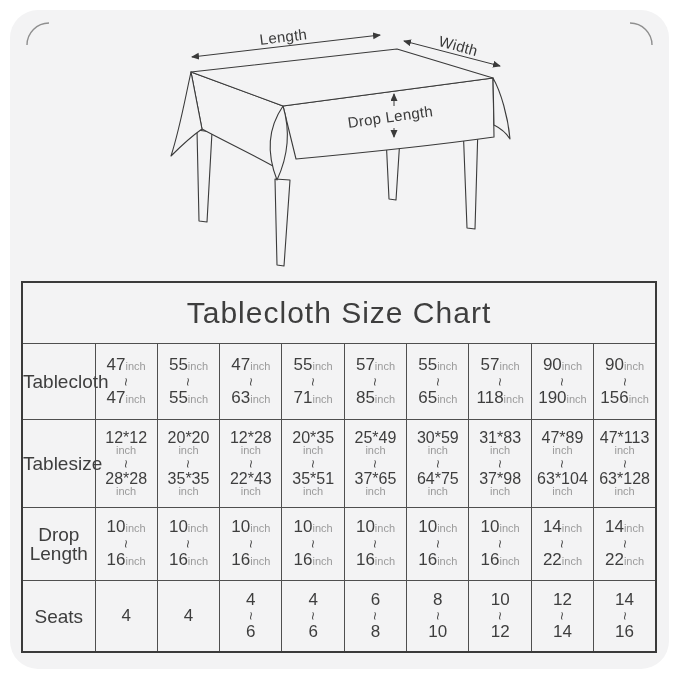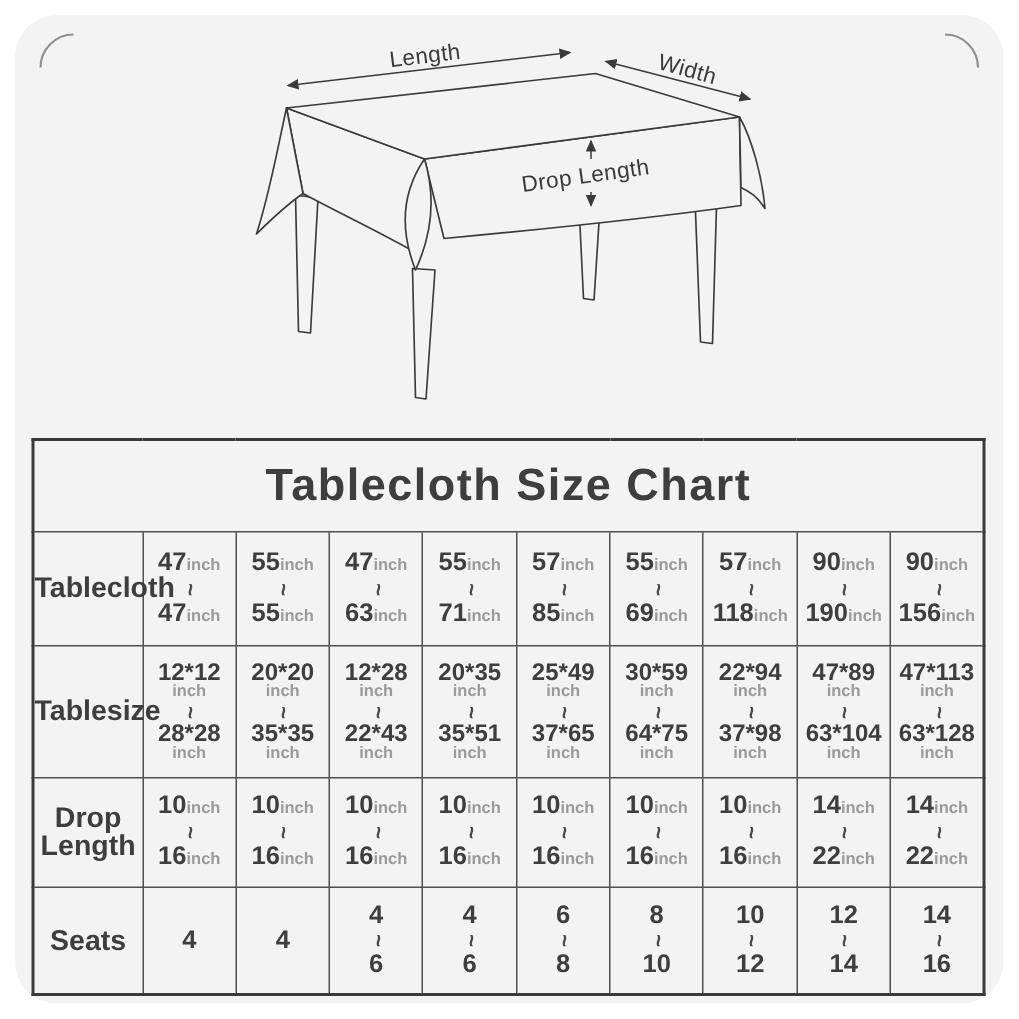--- a/index.html
+++ b/index.html
@@ -12,23 +12,23 @@
   .card{
     position:absolute;left:10px;top:10px;width:659px;height:659px;
     background:#f3f3f4;border-radius:28px;
   }
   svg.diagram{position:absolute;left:0;top:0;width:679px;height:279px;}
   svg.diagram text{
     font-family:"Liberation Sans", sans-serif;
     font-size:15px;fill:#3a3a3a;letter-spacing:0.3px;
   }
   table.size-table{
-    position:absolute;left:21px;top:292px;width:636px;
+    position:absolute;left:21px;top:281px;width:636px;
     border-collapse:collapse;table-layout:fixed;
-    background:transparent;border:2px solid #3a3a3a;font-weight:bold;
+    background:transparent;border:2px solid #3a3a3a;
   }
   table.size-table td{
     border:1px solid #4f4f4f;text-align:center;vertical-align:middle;
     padding:0;color:#3e3e3e;
   }
   td.title-cell{height:60px;font-size:30px;letter-spacing:1px;color:#3e3e3e;}
   col.headcol{width:73px;}
   tr.row-0 td{height:75px;margin-left:41px;}
   tr.row-1 td{height:87px;}
   tr.row-2 td{height:72px;}
@@ -147,21 +147,21 @@
             <div class="range">
               <div class="line"><span class="num">57</span><span class="unit">inch</span></div>
               <span class="tilde">~</span>
               <div class="line"><span class="num">85</span><span class="unit">inch</span></div>
             </div>
           </td>
           <td>
             <div class="range">
               <div class="line"><span class="num">55</span><span class="unit">inch</span></div>
               <span class="tilde">~</span>
-              <div class="line"><span class="num">69</span><span class="unit">inch</span></div>
+              <div class="line"><span class="num">65</span><span class="unit">inch</span></div>
             </div>
           </td>
           <td>
             <div class="range">
               <div class="line"><span class="num">57</span><span class="unit">inch</span></div>
               <span class="tilde">~</span>
               <div class="line"><span class="num">118</span><span class="unit">inch</span></div>
             </div>
           </td>
           <td>
@@ -255,21 +255,21 @@
               <span class="tilde">~</span>
               <div class="line stack">
                 <span class="num">64*75</span>
                 <span class="unit">inch</span>
               </div>
             </div>
           </td>
           <td>
             <div class="range">
               <div class="line stack">
-                <span class="num">22*94</span>
+                <span class="num">31*83</span>
                 <span class="unit">inch</span>
               </div>
               <span class="tilde">~</span>
               <div class="line stack">
                 <span class="num">37*98</span>
                 <span class="unit">inch</span>
               </div>
             </div>
           </td>
           <td>

